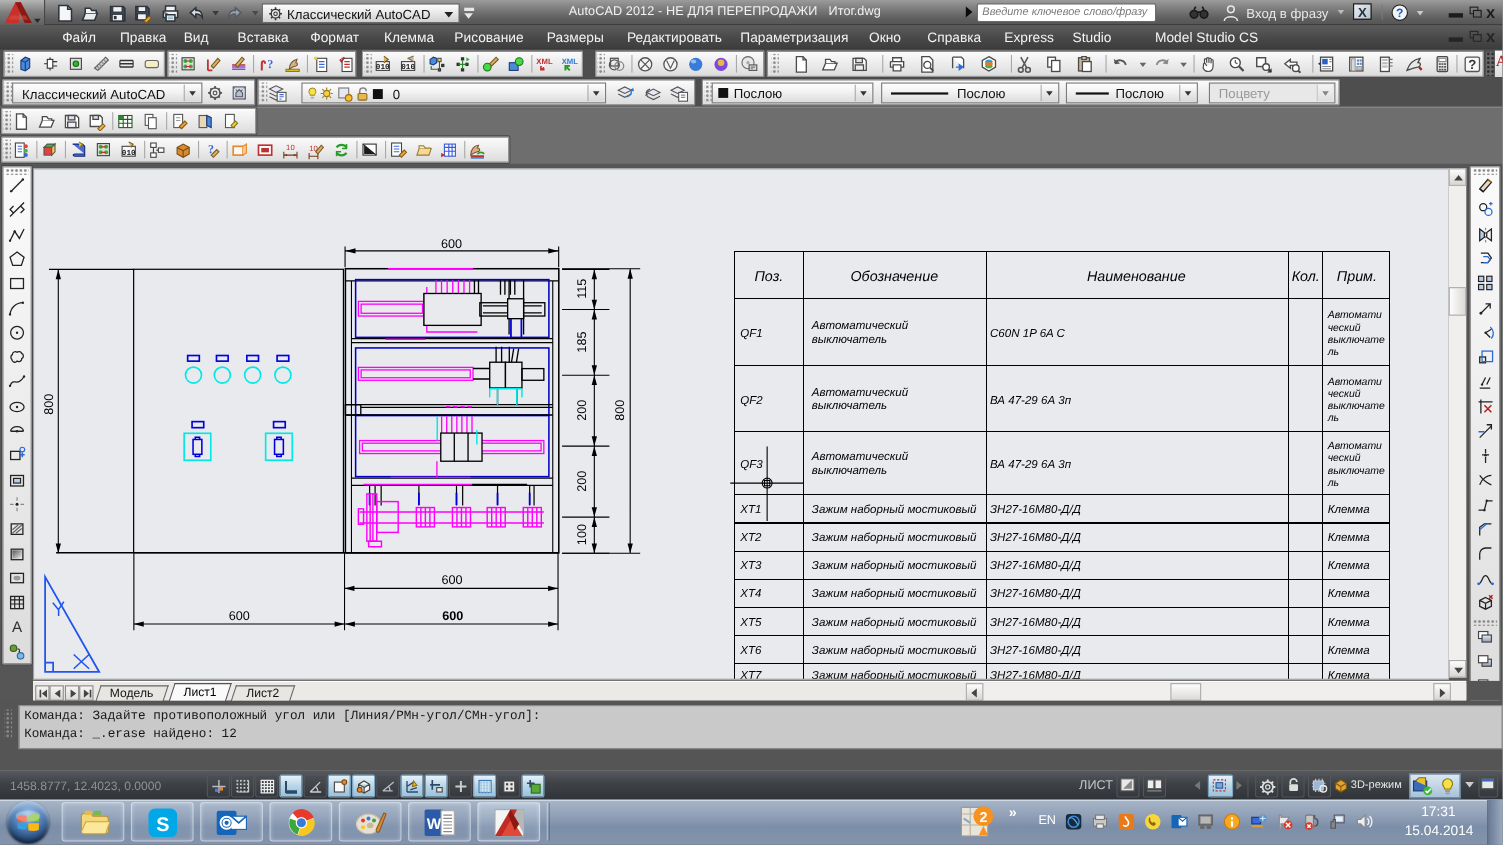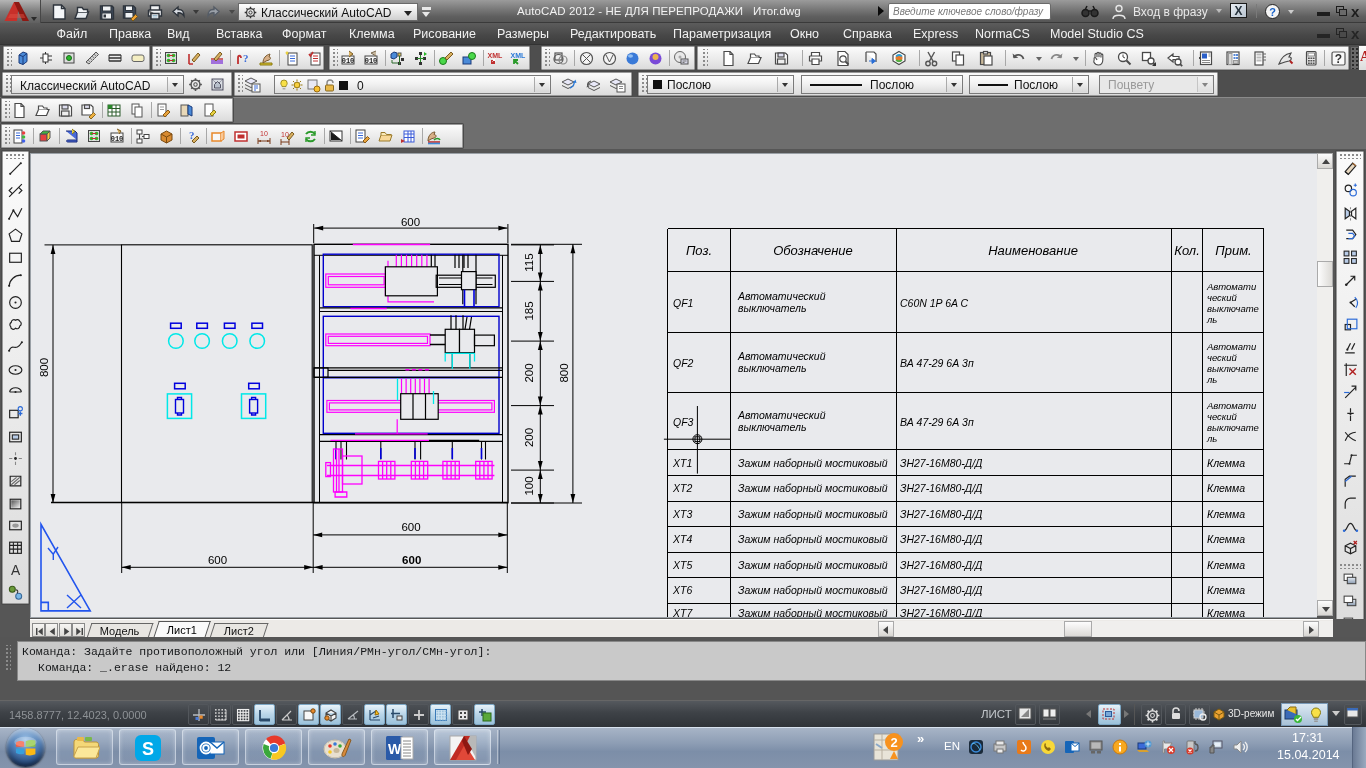--- a/index.html
+++ b/index.html
@@ -105,21 +105,21 @@
 <div class="abs" style="left:216px;top:3.5px;font-size:12.5px;color:#f2f2f2">Вставка</div>
 <div class="abs" style="left:282px;top:3.5px;font-size:12.5px;color:#f2f2f2">Формат</div>
 <div class="abs" style="left:349px;top:3.5px;font-size:12.5px;color:#f2f2f2">Клемма</div>
 <div class="abs" style="left:413px;top:3.5px;font-size:12.5px;color:#f2f2f2">Рисование</div>
 <div class="abs" style="left:497px;top:3.5px;font-size:12.5px;color:#f2f2f2">Размеры</div>
 <div class="abs" style="left:570px;top:3.5px;font-size:12.5px;color:#f2f2f2">Редактировать</div>
 <div class="abs" style="left:673px;top:3.5px;font-size:12.5px;color:#f2f2f2">Параметризация</div>
 <div class="abs" style="left:790px;top:3.5px;font-size:12.5px;color:#f2f2f2">Окно</div>
 <div class="abs" style="left:843px;top:3.5px;font-size:12.5px;color:#f2f2f2">Справка</div>
 <div class="abs" style="left:913px;top:3.5px;font-size:12.5px;color:#f2f2f2">Express</div>
-<div class="abs" style="left:975px;top:3.5px;font-size:12.5px;color:#f2f2f2">NormaCS</div>
+<div class="abs" style="left:975px;top:3.5px;font-size:12.5px;color:#f2f2f2">Studio</div>
 <div class="abs" style="left:1050px;top:3.5px;font-size:12.5px;color:#f2f2f2">Model Studio CS</div>
 <div class="abs" style="left:1317px;top:11px;width:13px;height:3.5px;background:#252525"></div>
 <div class="abs" style="left:1336px;top:5px;width:8px;height:7px;border:1.8px solid #252525"></div>
     <div class="abs" style="left:1339px;top:8px;width:8px;height:7px;border:1.8px solid #252525;background:#4a4a4a"></div>
 <div class="abs" style="left:1351px;top:2px;font-size:15px;font-weight:bold;color:#252525">x</div>
 </div>
 <div class="abs" style="left:0;top:45px;width:1366px;height:26px;background:#4e4e4e">
 <div class="tbp" style="left:3px;top:1px;width:147px;height:24px">
 <div class="grip" style="left:1px;top:2px;bottom:2px"></div>
 <div class="ic" style="left:11px;top:3px;"><svg width="17" height="17" viewBox="0 0 17 17">
@@ -1160,21 +1160,21 @@
         <div class="abs" style="left:5px;top:4px;border:4px solid transparent;border-left:5px solid #444;border-right:none"></div>
       </div>
 </div>
   </div>
 <div class="abs" style="left:0;top:637px;width:1366px;height:63px;background:#555">
 <div class="abs" style="left:0;top:5px;width:17px;height:58px;background:#555">
       <div class="grip" style="left:4px;top:3px;height:26px"></div>
     </div>
 <div class="abs" style="left:17px;top:4px;width:1349px;height:40px;background:#c9c9c9;border:1px solid #888;font-family:'Liberation Mono',monospace;font-size:11.5px;color:#16181a">
 <div class="abs" style="left:4px;top:3px;white-space:pre">Команда: Задайте противоположный угол или [Линия/РМн-угол/СМн-угол]:</div>
-<div class="abs" style="left:20px;top:19px;white-space:pre">Команда: _.erase найдено: 12</div>
+<div class="abs" style="left:4px;top:19px;white-space:pre">Команда: _.erase найдено: 12</div>
 </div>
 </div>
 <div class="abs" style="left:0;top:700px;width:1366px;height:27px;background:linear-gradient(#55595e,#3e4247 45%,#2f3338);border-top:1px solid #666">
 <div class="abs" style="left:9px;top:8px;font-size:11px;color:#8e9296">1458.8777, 12.4023, 0.0000</div>
 <div class="statbtn" style="left:188px;top:3px">
       <svg width="16" height="16" style="position:absolute;left:1.5px;top:1.5px">
         <path d="M8 2 v12 M2 8 h12" stroke="#b8bcc0" stroke-width="1.3"></path>
         <rect x="8.5" y="8.5" width="3.2" height="3.2" fill="#e8882a"></rect>
         <rect x="4.5" y="10" width="3" height="3" fill="#4a7ad8"></rect>
       </svg>

